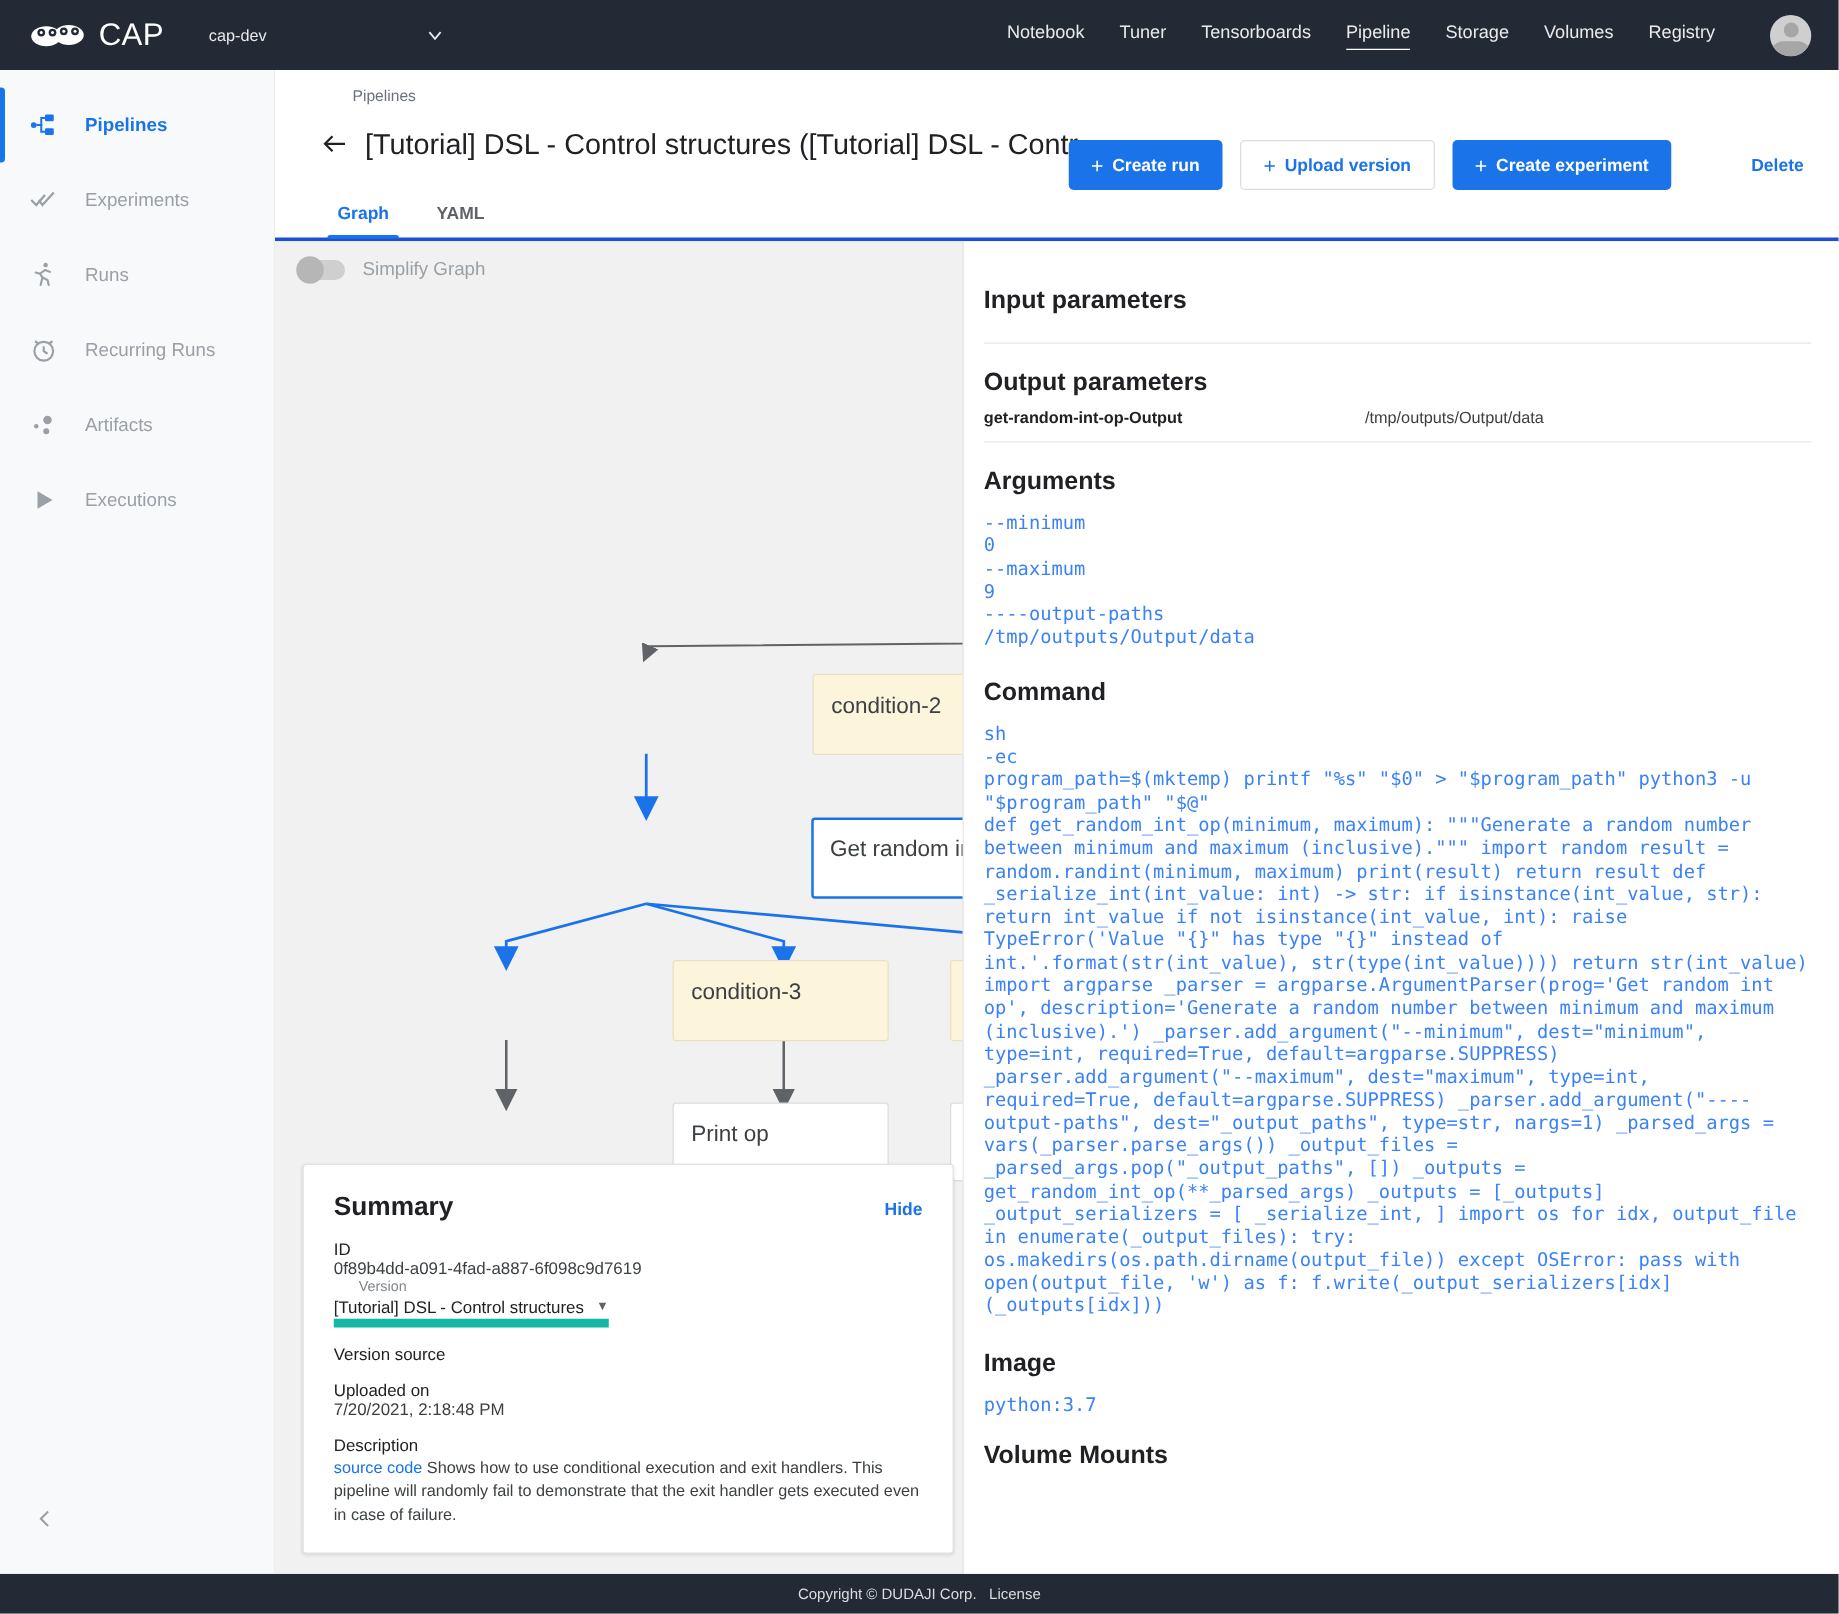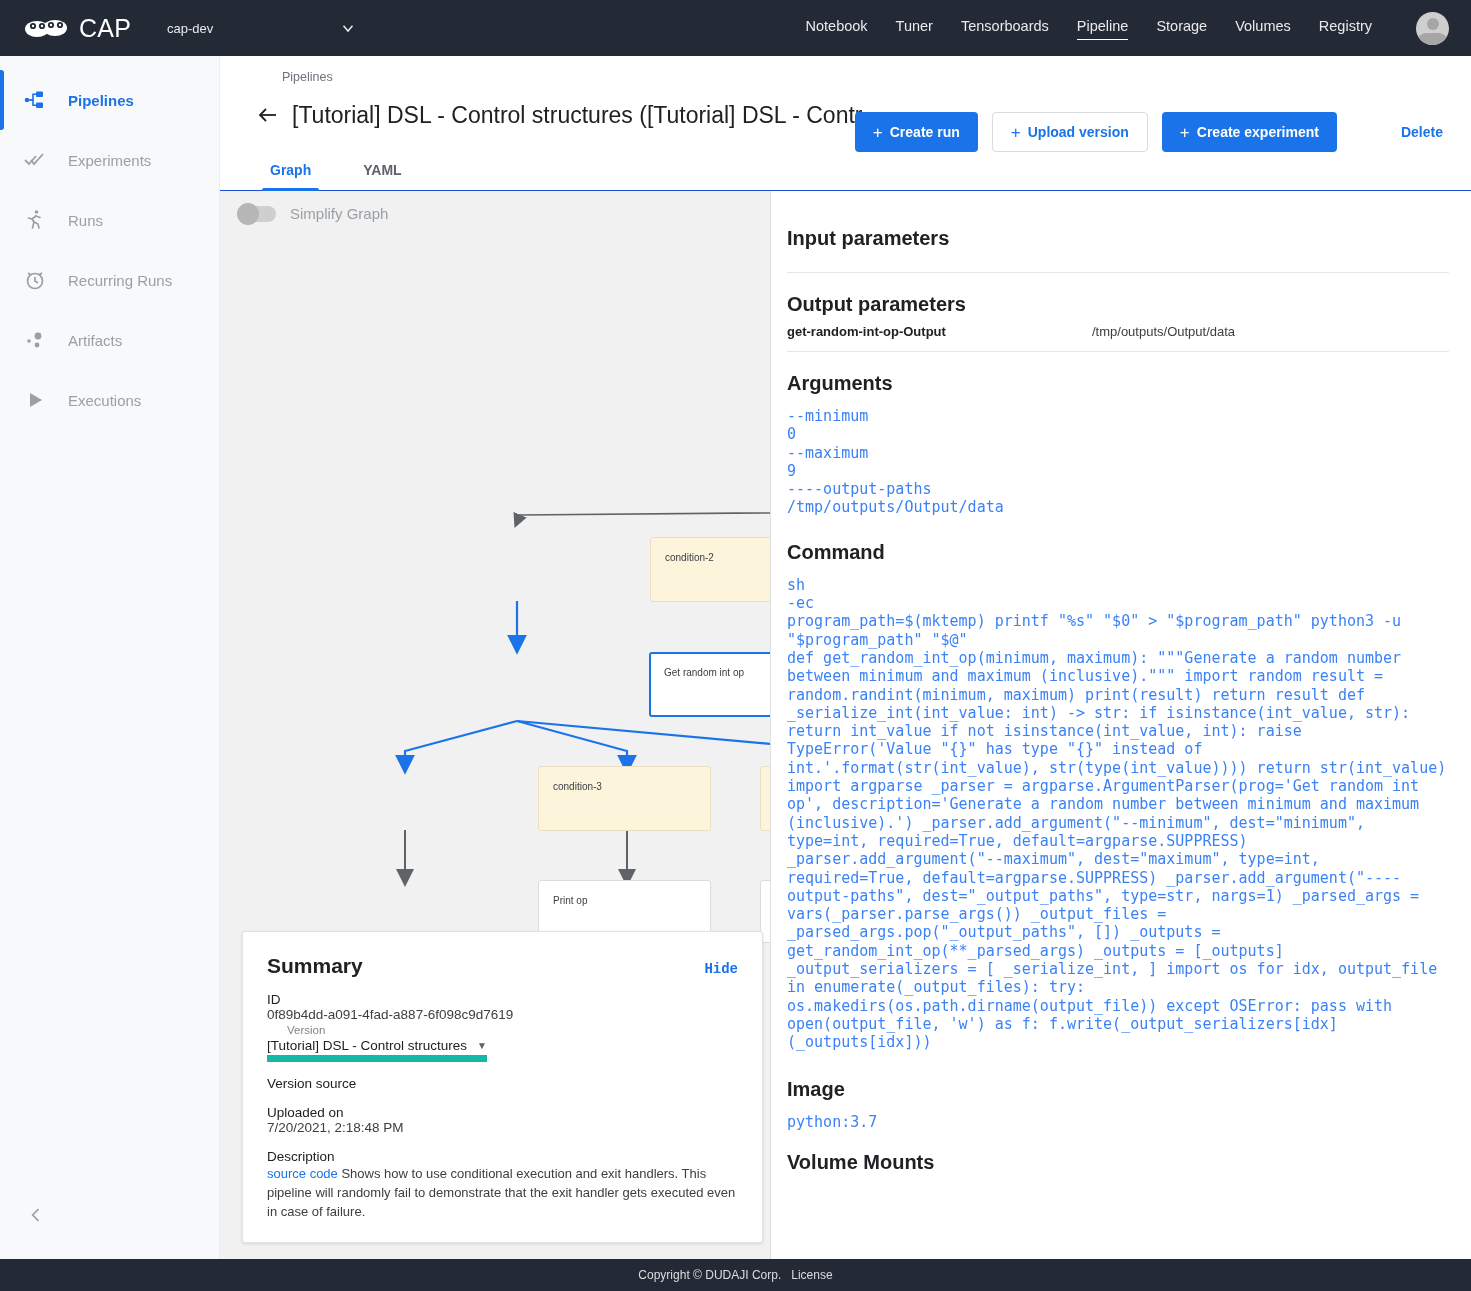--- a/index.html
+++ b/index.html
@@ -96,22 +96,22 @@
     display: flex; align-items: center; gap: 7px; padding: 0 18px;
     cursor: pointer; border: none; white-space: nowrap;
     font-family: "Liberation Sans", sans-serif;
   }
   .btn-primary { background: #1a73e8; color: #fff; }
   .btn-outline { background: #fff; color: #1a73e8; border: 1px solid #dadce0; }
   .btn-text { background: transparent; color: #1a73e8; padding: 0 6px; margin-left: 44px; }
   .btn .plus { font-size: 17px; font-weight: 400; line-height: 1; }
 
   .tabs {
-    display: flex; gap: 24px; padding: 0 36px;
-    border-bottom: 1px solid #1d4ed8; margin-top: 6px;
+    display: flex; gap: 10px; padding: 0 36px;
+    border-bottom: 3px solid #1d4ed8; margin-top: 6px;
   }
   .tab {
     padding: 14px 14px 12px; font-size: 14px; font-weight: bold;
     color: #5f6368; cursor: pointer; position: relative;
   }
   .tab.active { color: #1a73e8; }
   .tab.active::after {
     content: ""; position: absolute; left: 6px; right: 6px; bottom: -1px;
     height: 3px; background: #1a73e8; border-radius: 2px 2px 0 0;
   }
@@ -131,36 +131,36 @@
   }
   .toggle .knob {
     position: absolute; left: -1px; top: -3px;
     width: 22px; height: 22px; border-radius: 50%;
     background: #b6b6b6;
   }
   .simplify-label { color: #9aa0a6; font-size: 15px; }
 
   .graph-canvas { position: absolute; inset: 0; }
   .node {
-    position: absolute; border-radius: 3px; font-size: 10px;
+    position: absolute; border-radius: 3px; font-size: 18px;
     color: #3c4043; padding: 14px 0 0 14px;
     background: #fff; border: 1px solid #dcdcdc;
   }
   .node.cond { background: #fdf4dc; border: 1px solid #e9e0c4; }
   .node.sel { border: 2px solid #1a73e8; background: #fff; }
 
   .summary-card {
     position: absolute; left: 22px; bottom: 16px; width: 521px;
     background: #fff; border: 1px solid #e2e2e2; border-radius: 3px;
     box-shadow: 0 1px 3px rgba(0,0,0,.12);
     padding: 22px 24px 20px;
   }
   .summary-head { display: flex; align-items: baseline; justify-content: space-between; }
   .summary-title { font-size: 21px; color: #202124; font-weight: bold; }
-  .summary-hide { color: #1a73e8; font-size: 14px; font-weight: bold; cursor: pointer; font-family: Liberation Mono, monospace; }
+  .summary-hide { color: #1a73e8; font-size: 14px; font-weight: bold; cursor: pointer; }
   .sum-label { font-size: 13.5px; color: #202124; margin-top: 14px; }
   .sum-label.small { font-size: 11.5px; color: #80868b; margin-top: 2px; margin-left: 20px; }
   .sum-value { font-size: 13.5px; color: #3c4043; }
   .version-select {
     display: inline-flex; align-items: center; gap: 10px;
     border-bottom: 7px solid #14b8a6; padding-bottom: 2px;
     font-size: 13.5px; color: #202124; cursor: pointer; margin-top: 2px;
   }
   .version-caret { font-size: 10px; color: #5f6368; }
   .desc { font-size: 13px; color: #3c4043; line-height: 1.45; margin-top: 1px; }

